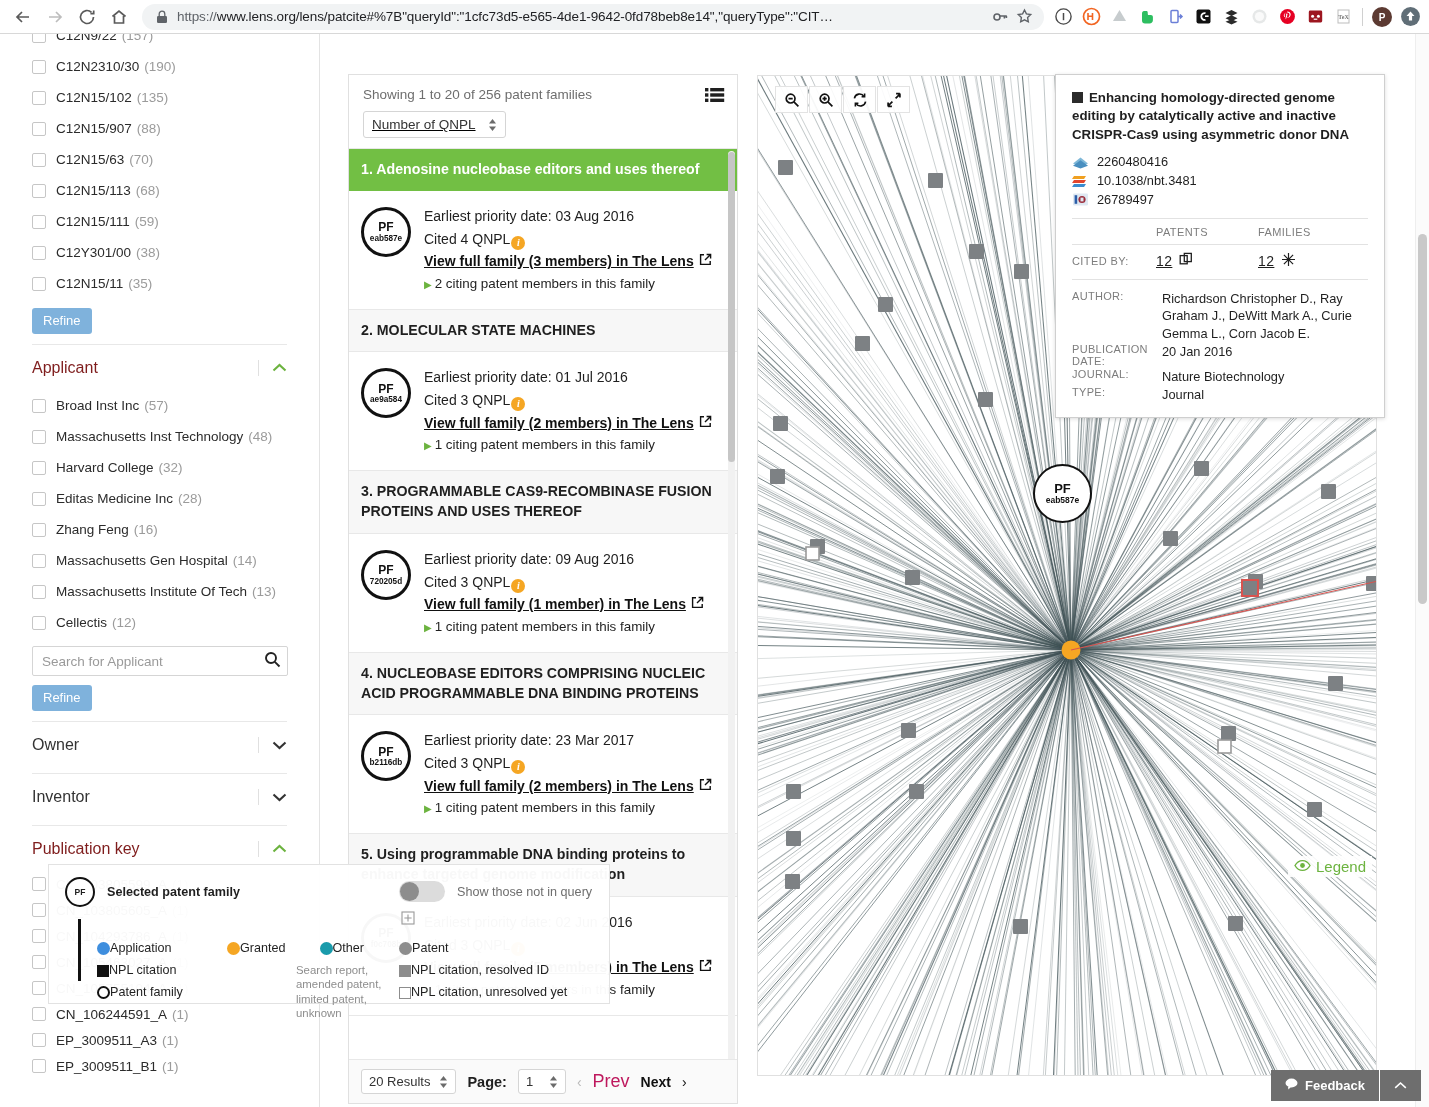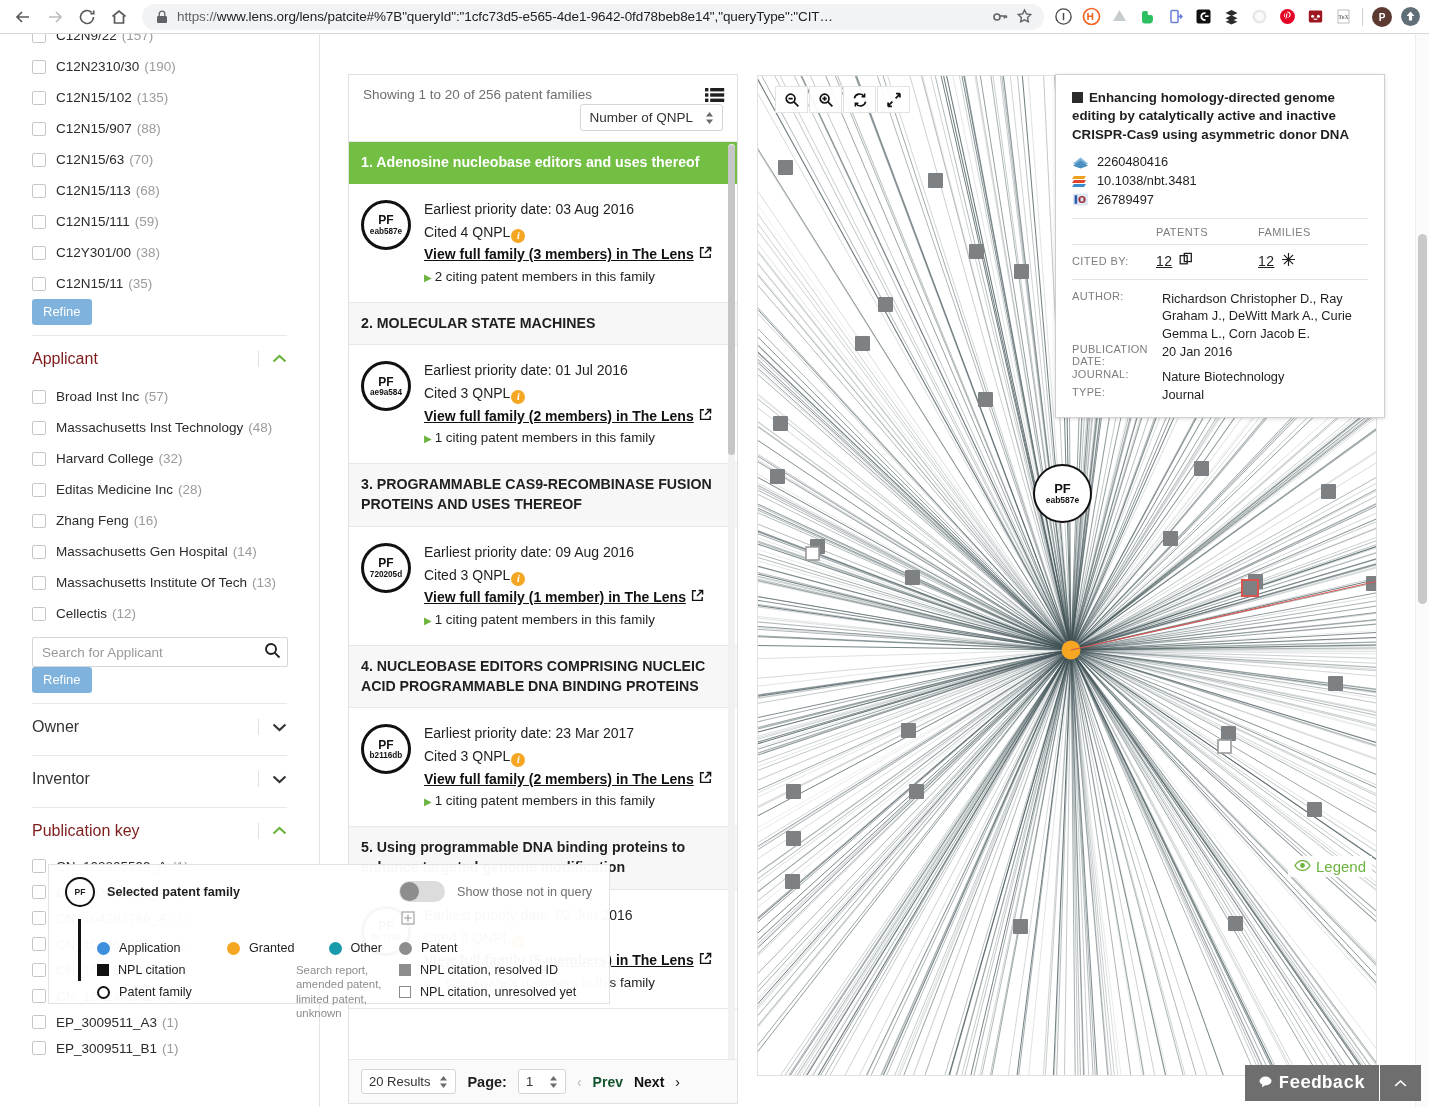--- a/index.html
+++ b/index.html
@@ -79,21 +79,21 @@
     flex: 0 0 auto;
   }
   .facet-label { white-space: nowrap; }
   .facet-count { color: #9b9b9b; margin-left: 5px; }
   .btn-refine {
     display: inline-block;
     background: #7fb2dc; color: #fff;
     font-size: 13px;
     border: none; border-radius: 3px;
     padding: 5px 11px 6px;
-    margin-bottom: 4px;
+    margin-top: 9px; margin-bottom: 4px;
     cursor: pointer;
   }
   .section-head {
     display: flex; align-items: center; justify-content: space-between;
     height: 46px;
     border-top: 1px solid #e8e8e8;
     margin-top: 6px;
   }
   .section-title { font-size: 16px; color: #7f1d1d; }
   .section-title.dark { color: #333; }
@@ -134,21 +134,21 @@
     flex: 0 0 auto;
     position: relative;
   }
   .showing {
     font-size: 13.5px; color: #6e6e6e;
   }
   .list-icon-btn {
     position: absolute; right: 12px; top: 12px;
     background: none; border: none; cursor: pointer; padding: 0;
   }
-  .sort-wrap { display: flex; justify-content: flex-end; margin-top: 2px; }
+  .sort-wrap { display: flex; margin-top: 9px; text-decoration: underline; }
   .sort-select {
     font-size: 13.5px;
     border: 1px solid #d5d5d5;
     border-radius: 3px;
     background: #fff;
     padding: 5px 8px;
     display: flex; align-items: center; gap: 12px;
     color: #333; cursor: pointer;
   }
   .spinner-arrows { display: flex; flex-direction: column; gap: 1px; color: #6b6b6b; line-height: 0; }
@@ -209,21 +209,21 @@
     background: #fafafa;
     padding: 9px 12px;
     display: flex; align-items: center; gap: 11px;
   }
   .mini-select {
     border: 1px solid #d5d5d5; border-radius: 3px; background: #fff;
     font-size: 13px; padding: 4px 7px; color: #333;
     display: flex; align-items: center; gap: 9px; cursor: pointer;
   }
   .page-label { font-size: 14.5px; font-weight: bold; color: #1f1f1f; }
-  .prev-link { font-size: 14px; color: #14532d; font-weight: bold; cursor: default; }
+  .prev-link { font-size: 18px; color: #be185d; font-weight: normal; cursor: default; }
   .next-link { font-size: 14px; color: #111; font-weight: bold; cursor: pointer; }
   .arrow-g { color: #b9b9b9; font-size: 14px; }
   .arrow-d { color: #111; font-size: 14px; }
 
   
   .graph {
     position: absolute; left: 757px; top: 41px;
     width: 620px; height: 1001px;
     background: #fff;
     border: 1px solid #e0e0e0;
@@ -321,43 +321,43 @@
   }
   .lg-sel { display: flex; align-items: center; gap: 12px; }
   .lg-circle {
     width: 30px; height: 30px; border-radius: 50%;
     border: 2.5px solid #111; background: #fff;
     display: flex; align-items: center; justify-content: center;
     font-size: 8.5px; font-weight: bold;
   }
   .lg-stem { position: absolute; left: 29px; top: 54px; width: 2.5px; height: 62px; background: #111; }
   .lg-items { position: absolute; left: 48px; top: 76px; display: flex; flex-direction: column; gap: 8px; }
-  .lg-item { display: flex; align-items: center; gap: 9px; }
+  .lg-item { display: flex; align-items: flex-end; }
   .dot { width: 13px; height: 13px; border-radius: 50%; flex: 0 0 auto; }
   .sq { width: 12px; height: 12px; flex: 0 0 auto; }
   .ring { width: 13px; height: 13px; border-radius: 50%; border: 2.5px solid #111; background: #fff; flex: 0 0 auto; }
   .toggle {
     width: 46px; height: 21px; border-radius: 11px;
     background: #dcdcdc; position: relative; cursor: pointer; flex: 0 0 auto;
   }
   .toggle::after {
     content: ""; position: absolute; left: 1px; top: 1px;
     width: 19px; height: 19px; border-radius: 50%; background: #8d8d8d;
   }
   .lg-note { color: #8d8d8d; font-size: 11.4px; line-height: 1.26; }
 
   
   .fb-bar { position: absolute; right: 8px; bottom: 6px; display: flex; gap: 1px; z-index: 30; }
   .fb-btn {
     background: #6e6e6e; color: #fff;
-    font-size: 18px; font-weight: bold;
+    font-size: 13px; font-weight: bold;
     padding: 8px 14px;
     display: flex; align-items: flex-end; gap: 7px;
     cursor: pointer; border: none;
-    font-family: Liberation Mono, monospace;
+    font-family: Liberation Sans, sans-serif;
   }
   .fb-up { background: #6e6e6e; color: #fff; padding: 8px 14px; border: none; cursor: pointer; }
 
   
   .page-scroll-track { position: absolute; right: 0; top: 0; width: 14px; height: 1073px; background: #fbfbfb; border-left: 1px solid #eee; }
   .page-scroll-thumb { position: absolute; right: 2px; top: 200px; width: 9px; height: 370px; background: #c9c9c9; border-radius: 5px; }
 </style>
 </head>
 <body>
 

